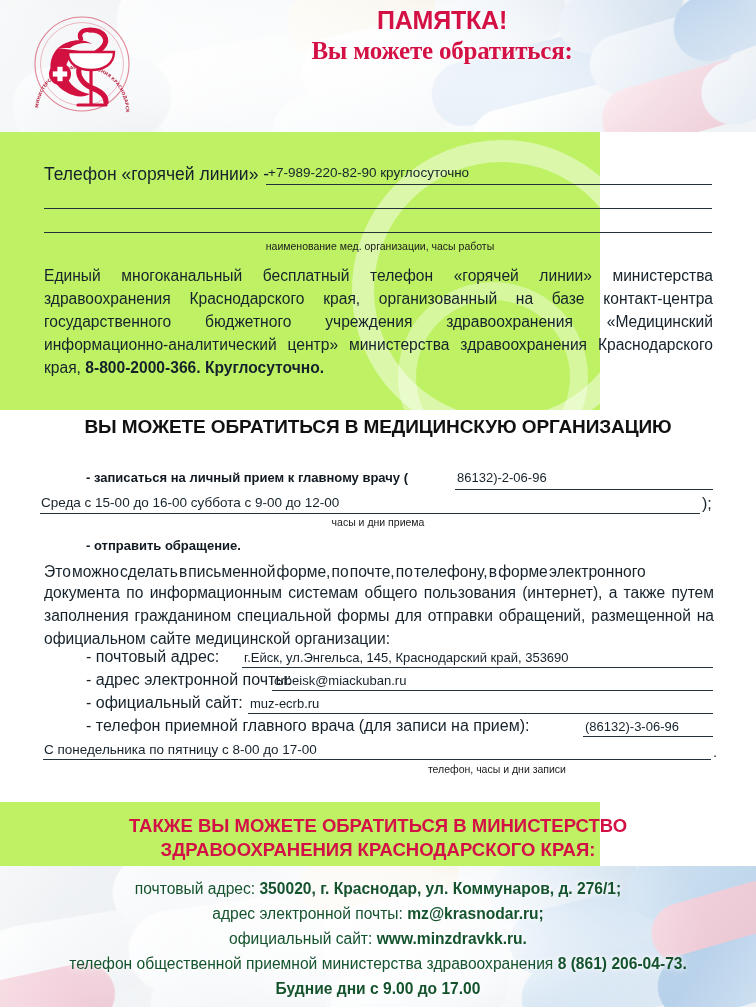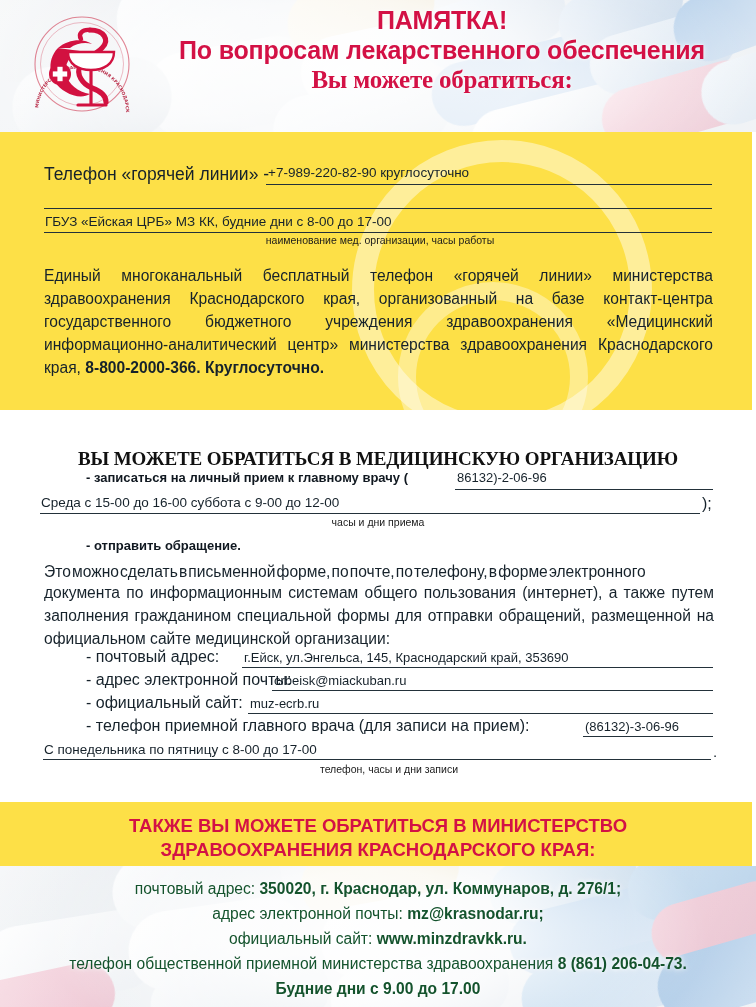--- a/index.html
+++ b/index.html
@@ -78,22 +78,22 @@
     text-shadow: 0 0 3px rgba(255,255,255,0.85), 0 0 7px rgba(255,255,255,0.6);
   }
   .header-title .l1 { font-size: 25px; }
   .header-title .l2 { font-size: 25px; }
   .header-title .l3 { font-size: 25px; font-family: Liberation Serif, serif; }
 
   
   .band-blue {
     position: absolute;
     left: 0;
-    width: 752px;
-    background: #fde047;
+    width: 600px;
+    background: #bef264;
   }
   #blue-top { top: 132px; height: 278px; }
   #blue-bottom { top: 802px; height: 64px; }
 
   .watermark {
     position: absolute;
     left: 352px;
     top: 8px;
     width: 300px;
     height: 300px;
@@ -248,45 +248,43 @@
       <g transform="translate(32,66)">
         <circle cx="0" cy="0" r="11" fill="#D21140"></circle>
         <rect x="-2.6" y="-7.2" width="5.2" height="14.4" fill="#ffffff"></rect>
         <rect x="-7.2" y="-2.6" width="14.4" height="5.2" fill="#ffffff"></rect>
       </g>
     </svg>
   </div>
 
   <div class="header-title">
     <div class="l1">ПАМЯТКА!</div>
-    <div class="l2">По вопросам лекарственного обеспечения</div>
     <div class="l3">Вы можете обратиться:</div>
   </div>
 
   <div class="band-blue" id="blue-top">
     <div class="watermark"></div>
     <div class="watermark2"></div>
 
     <div class="abs hot-label" style="left:44px; top:32px;">Телефон «горячей линии» -</div>
     <div class="abs fill-val" style="left:268px; top:33px;">+7-989-220-82-90 круглосуточно</div>
     <div class="u-line" style="left:266px; top:52px; width:446px;"></div>
 
     <div class="u-line" style="left:44px; top:76px; width:668px;"></div>
 
-    <div class="abs fill-val" style="left:45px; top:82px;">ГБУЗ «Ейская ЦРБ» МЗ КК, будние дни с 8-00 до 17-00</div>
     <div class="u-line" style="left:44px; top:100px; width:668px;"></div>
     <div class="abs" style="left:44px; top:101px; font-size:13px; color:#16222b;"></div>
-    <div class="abs caption" style="left:180px; top:102px; width:400px;">наименование мед. организации, часы работы</div>
+    <div class="abs caption" style="left:180px; top:108px; width:400px;">наименование мед. организации, часы работы</div>
 
     <div class="para" style="left:44px; top:133px; width:669px;">
       <span>Единый многоканальный бесплатный телефон «горячей линии» министерства здравоохранения Краснодарского края, организованный на базе контакт-центра государственного бюджетного учреждения здравоохранения «Медицинский информационно-аналитический центр» министерства здравоохранения Краснодарского края, </span><b>8-800-2000-366. Круглосуточно.</b>
     </div>
   </div>
 
-  <div class="sec-head" style="top:448px;font-family:Liberation Serif, serif;">ВЫ МОЖЕТЕ ОБРАТИТЬСЯ В МЕДИЦИНСКУЮ ОРГАНИЗАЦИЮ</div>
+  <div class="sec-head" style="top:416px;">ВЫ МОЖЕТЕ ОБРАТИТЬСЯ В МЕДИЦИНСКУЮ ОРГАНИЗАЦИЮ</div>
 
   <div class="bold-item" style="left:44px; top:470px;">- записаться на личный прием к главному врачу (</div>
   <div class="abs fill-val" style="left:457px; top:470px; font-size:13px;">86132)-2-06-96</div>
   <div class="u-line" style="left:455px; top:489px; width:258px;"></div>
 
   <div class="abs fill-val" style="left:41px; top:495px;">Среда с 15-00 до 16-00 суббота с 9-00 до 12-00</div>
   <div class="u-line" style="left:40px; top:513px; width:660px;"></div>
   <div class="abs" style="left:702px; top:495px; font-size:16px; color:#16222b;">);</div>
   <div class="abs caption" style="left:178px; top:516px; width:400px;">часы и дни приема</div>
 
@@ -307,21 +305,21 @@
   <div class="abs fill-val" style="left:250px; top:696px; font-size:13px;">muz-ecrb.ru</div>
   <div class="u-line" style="left:248px; top:713px; width:465px;"></div>
 
   <div class="bullet-item" style="left:86px; top:717px;">- телефон приемной главного врача (для записи на прием):</div>
   <div class="abs fill-val" style="left:585px; top:719px; font-size:13px;">(86132)-3-06-96</div>
   <div class="u-line" style="left:583px; top:736px; width:130px;"></div>
 
   <div class="abs fill-val" style="left:44px; top:742px;">С понедельника по пятницу с 8-00 до 17-00</div>
   <div class="u-line" style="left:43px; top:759px; width:668px;"></div>
   <div class="abs" style="left:713px; top:743px; font-size:15px; color:#16222b;">.</div>
-  <div class="abs caption" style="left:189px; top:763px; width:400px;">телефон, часы и дни записи</div>
+  <div class="abs caption" style="left:166px; top:763px; width:400px;text-align:right;">телефон, часы и дни записи</div>
 
   <div class="band-blue" id="blue-bottom">
     <div class="foot-head" style="top:12px;">
       <div>ТАКЖЕ ВЫ МОЖЕТЕ ОБРАТИТЬСЯ В МИНИСТЕРСТВО</div>
       <div>ЗДРАВООХРАНЕНИЯ КРАСНОДАРСКОГО КРАЯ:</div>
     </div>
   </div>
 
   <div class="pills-photo" id="footer-photo">
     <div class="blister" style="left:-40px; top:-10px; width:170px; height:84px; background:linear-gradient(140deg,#f4f6f8,#dde3e9); transform:rotate(-10deg);"></div>

